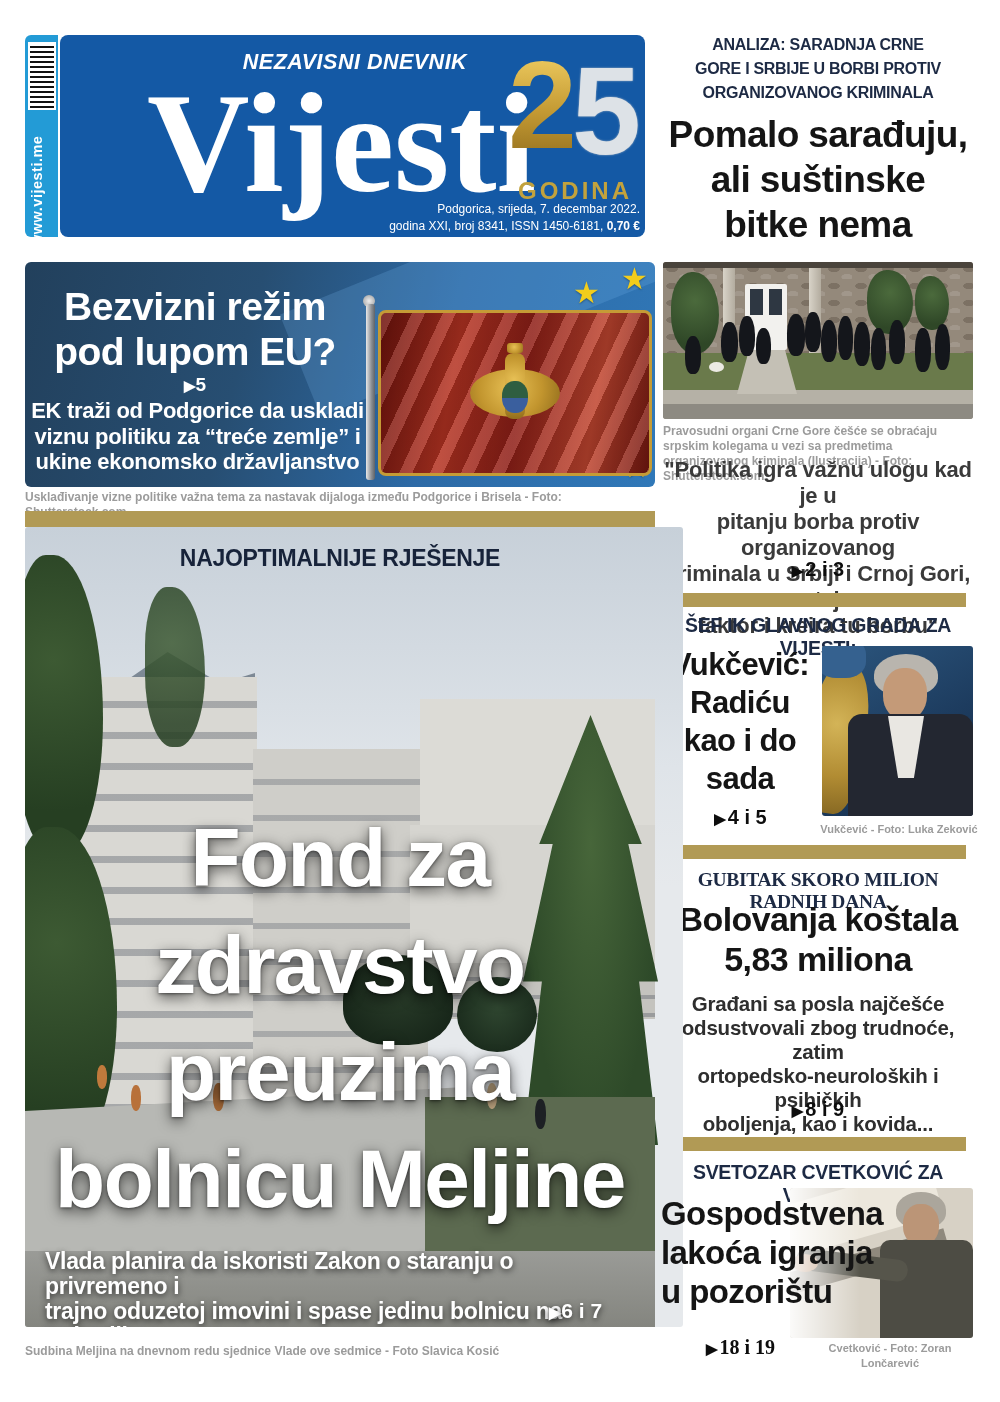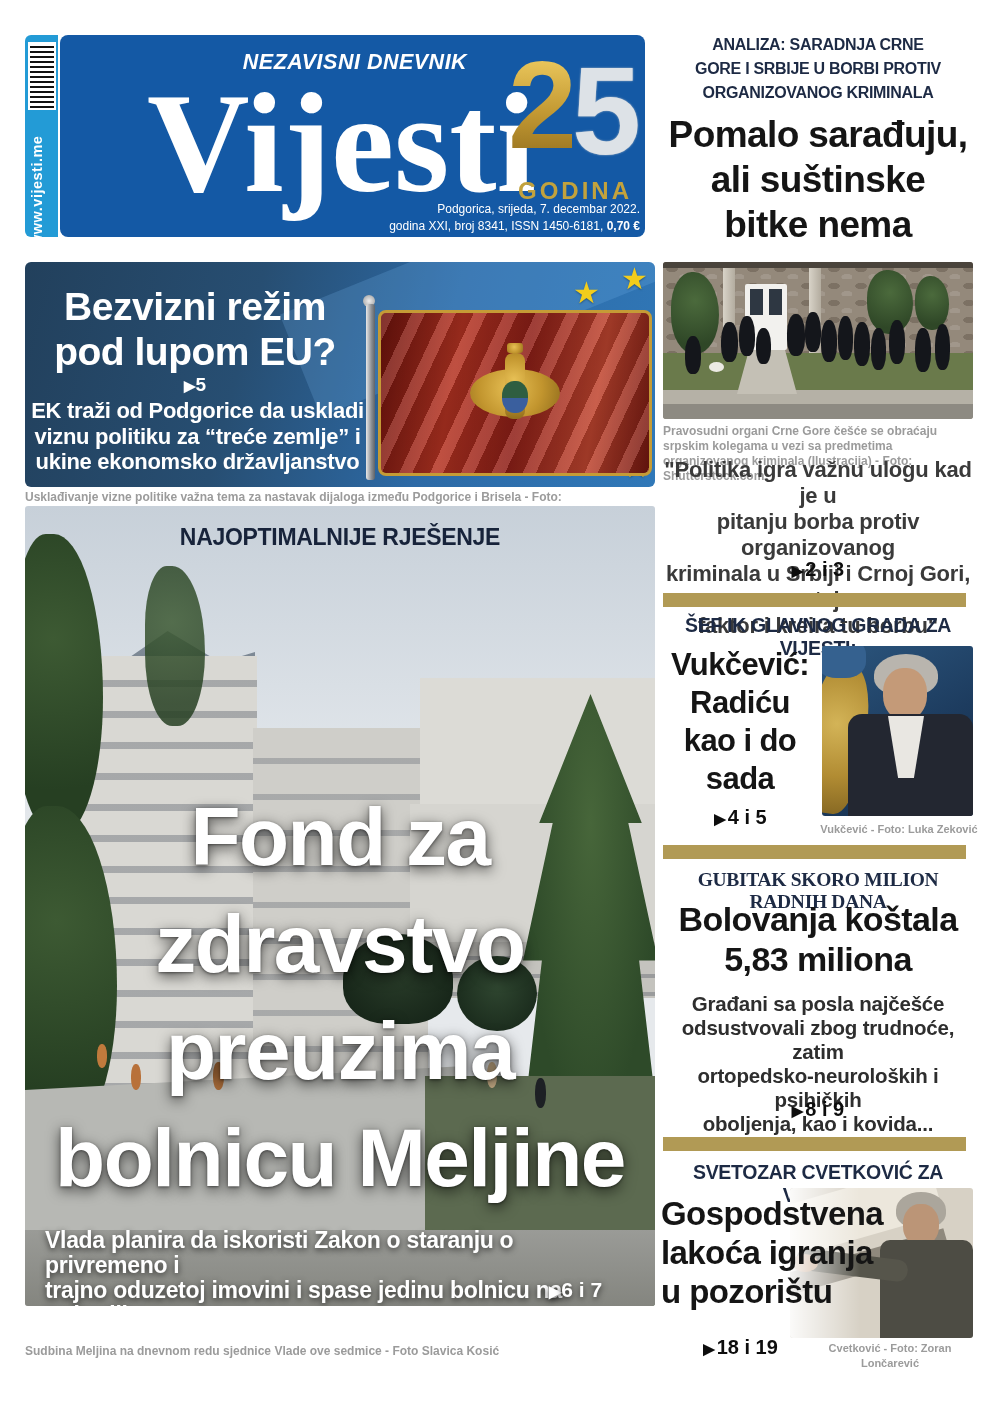--- a/index.html
+++ b/index.html
@@ -194,21 +194,21 @@
     <div class="abs" style="left:90px;top:52px;width:93px;height:98px;background:#4d4c44;border-radius:10px 10px 0 0;"></div>
     <div class="abs" style="left:6px;top:66px;width:112px;height:22px;background:#56554b;border-radius:10px;transform:rotate(7deg);"></div>
     <div class="abs" style="left:2px;top:66px;width:26px;height:18px;background:#bb9577;border-radius:50%;"></div>
     <div class="abs" style="left:0;top:0;width:70px;height:150px;background:linear-gradient(90deg,rgba(255,255,255,.9),rgba(255,255,255,0));"></div>
   </div>
   <div class="abs headline-left" style="left:661px;top:1194px;width:270px;font-size:33px;line-height:39px;z-index:2;">
     <div>Gospodstvena</div>
     <div>lakoća igranja</div>
     <div>u pozorištu</div>
   </div>
-  <div class="abs pref" style="left:663px;top:1336px;width:155px;"><span class="arr">▶</span><span>18 i 19</span></div>
+  <div class="abs pref" style="left:663px;top:1336px;width:155px;font-family:Liberation Serif, serif;"><span class="arr">▶</span><span>18 i 19</span></div>
   <div class="abs caption" style="left:800px;top:1341px;width:180px;font-size:11px;text-align:center;">Cvetković - Foto: Zoran Lončarević</div>
 
   <div class="abs eubox" style="left:25px;top:262px;width:630px;height:225px;">
     <div class="abs" style="left:260px;top:-30px;width:420px;height:110px;background:rgba(120,180,235,.22);transform:rotate(-22deg);"></div>
     <div class="abs star" style="left:548px;top:16px;">★</div>
     <div class="abs star" style="left:596px;top:2px;">★</div>
     <div class="abs star" style="left:550px;top:176px;">★</div>
     <div class="abs star" style="left:598px;top:190px;">★</div>
     <div class="abs" style="left:338px;top:33px;width:12px;height:12px;background:radial-gradient(circle,#eee,#999);border-radius:50%;"></div>
     <div class="abs pole" style="left:341px;top:42px;width:9px;height:176px;"></div>
@@ -226,21 +226,21 @@
     <div class="abs eu-ref" style="left:15px;top:112px;width:310px;"><span class="arr" style="font-size:15px;">▶</span><span>5</span></div>
     <div class="abs eu-deck" style="left:5px;top:136px;width:335px;">
       <div>EK traži od Podgorice da uskladi</div>
       <div>viznu politiku za “treće zemlje” i</div>
       <div>ukine ekonomsko državljanstvo</div>
     </div>
   </div>
   <div class="abs caption" style="left:25px;top:490px;width:630px;">Usklađivanje vizne politike važna tema za nastavak dijaloga između Podgorice i Brisela - Foto: Shutterstock.com</div>
   <div class="abs gold-bar" style="left:25px;top:511px;width:630px;height:16px;"></div>
 
-  <div class="abs photo mainimg" style="left:25px;top:506px;width:630px;height:800px;">
+  <div class="abs photo mainimg" style="left:25px;top:527px;width:630px;height:800px;padding-left:28px;">
 
     <div class="abs mount" style="left:0px;top:118px;width:230px;height:70px;clip-path:polygon(0 100%,18% 30%,40% 60%,62% 10%,85% 55%,100% 40%,100% 100%);"></div>
     <div class="abs mount" style="left:370px;top:160px;width:260px;height:140px;clip-path:polygon(0 100%,12% 55%,30% 20%,52% 60%,72% 25%,90% 65%,100% 50%,100% 100%);"></div>
 
     <div class="abs bldg" style="left:32px;top:150px;width:200px;height:470px;"></div>
     <div class="abs bldg2" style="left:228px;top:222px;width:175px;height:390px;"></div>
     <div class="abs wallb" style="left:395px;top:172px;width:235px;height:126px;"></div>
     <div class="abs wallb" style="left:385px;top:298px;width:245px;height:190px;background:#d6d5d0;"></div>
     <div class="abs" style="left:330px;top:436px;width:300px;height:56px;background:#c4c3be;background-image:repeating-linear-gradient(180deg,transparent 0 14px,rgba(90,95,105,.4) 14px 18px);"></div>
 

